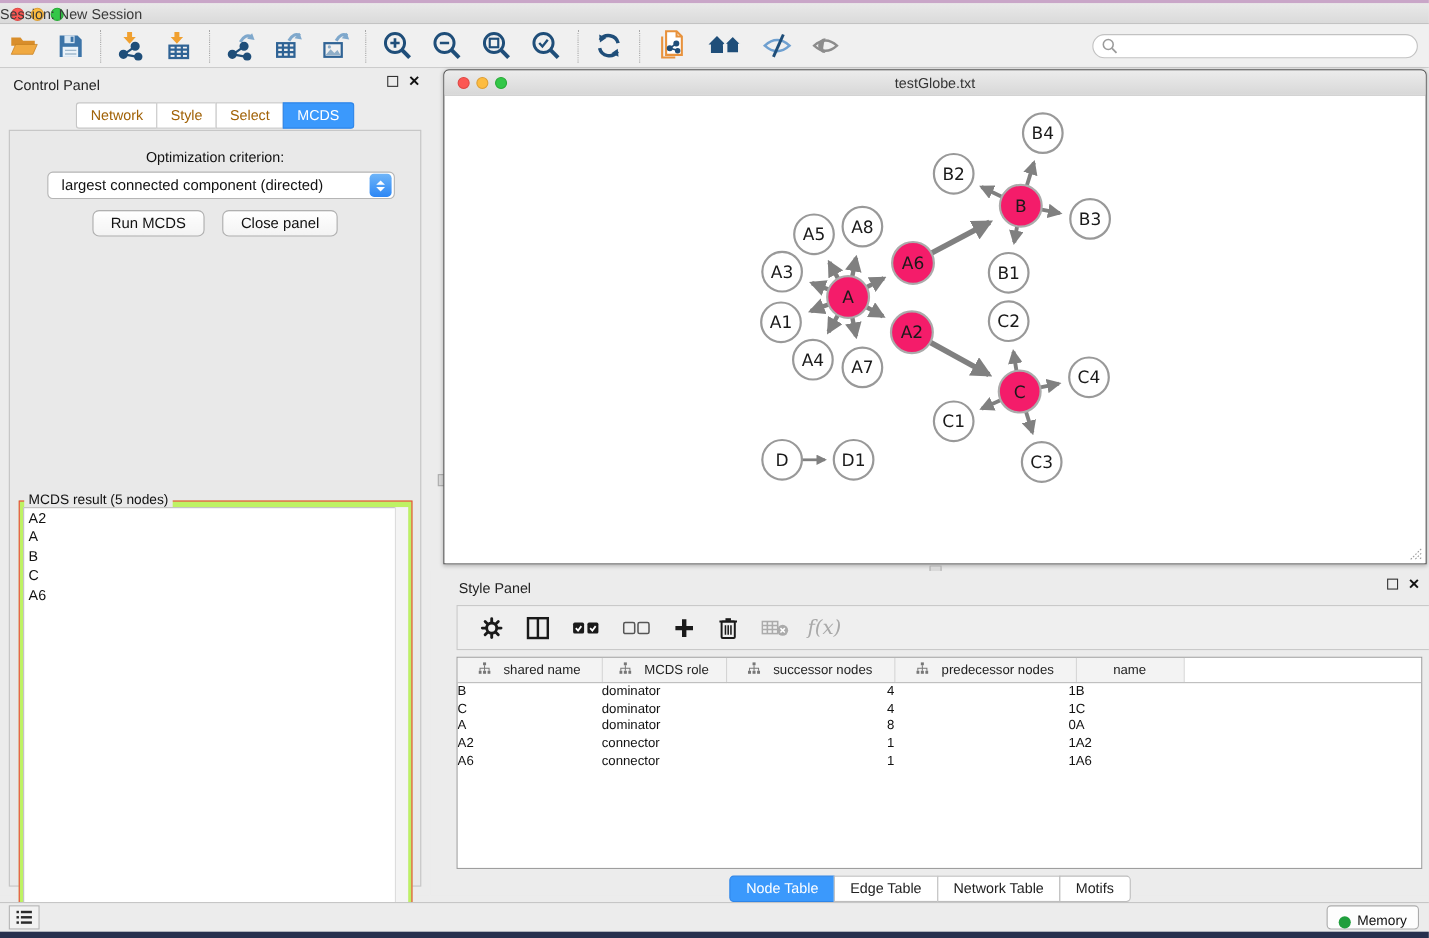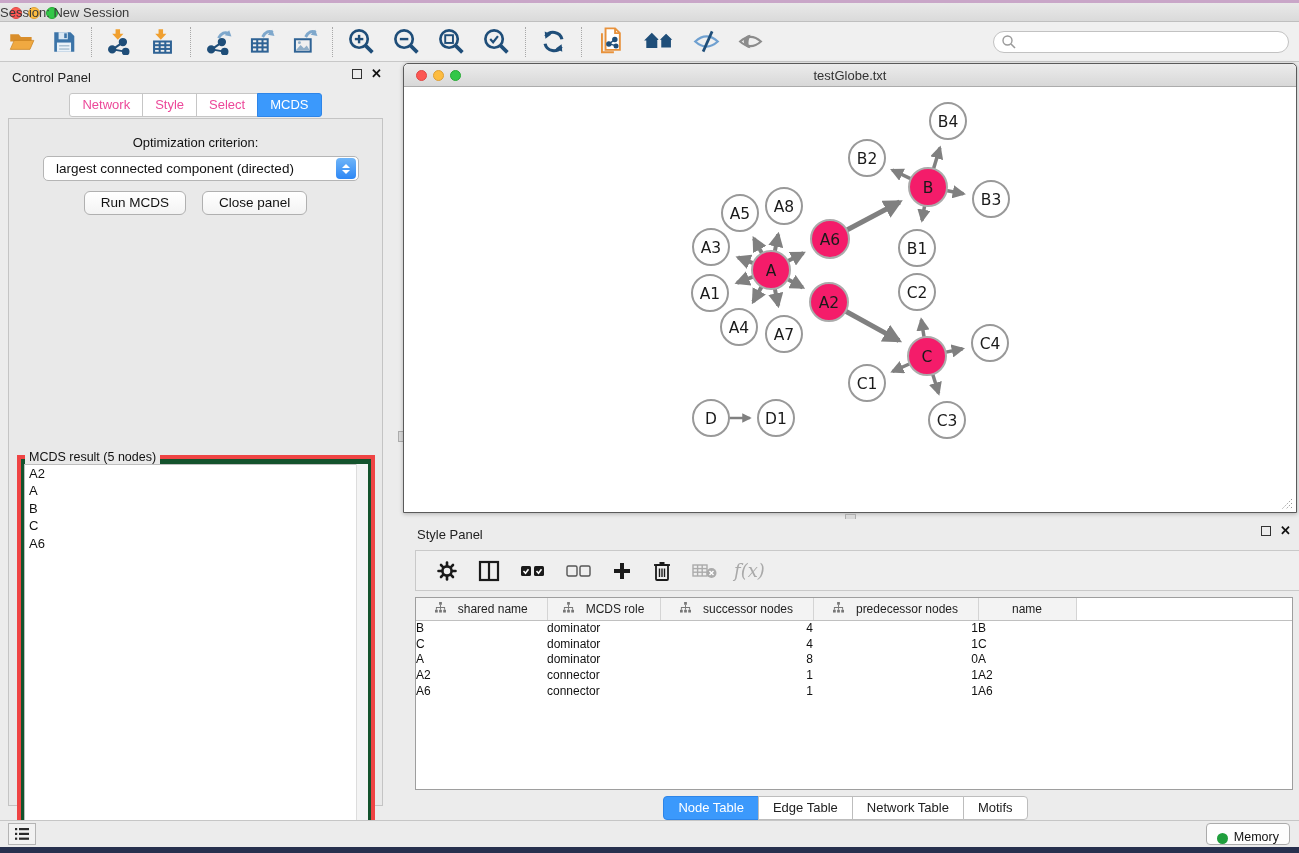--- a/index.html
+++ b/index.html
@@ -32,42 +32,42 @@
   .main { position:absolute; left:0; top:62px; width:1299px; height:758px; background:#ECECEC; }
 
   
   .control-panel { position:absolute; left:0; top:0; width:390px; height:752px; background:#ECECEC; }
   .cp-header { position:relative; height:30px; }
   .cp-header .hdr-title { position:absolute; left:12px; top:8px; font-size:13px; color:#222; }
   .panel-hdr-icons { position:absolute; right:8px; top:7px; display:flex; gap:9px; align-items:center; }
   .float-icon { width:10px; height:10px; border:1.6px solid #333; display:inline-block; }
   .close-x { font-size:13px; font-weight:bold; color:#111; line-height:10px; }
   .cp-tabs { position:absolute; left:0; top:31px; width:100%; display:flex; justify-content:center; z-index:2; }
-  .cp-tab { font-size:13px; color:#ec4899; background:#FFFFFF; border:1px solid #C6C6C6;
+  .cp-tab { font-size:13px; color:#a16207; background:#FFFFFF; border:1px solid #C6C6C6;
     padding:3px 12px 4px 12px; margin-right:-1px; }
   .cp-tab:first-child { border-radius:3px 0 0 3px; }
   .cp-tab:last-child  { border-radius:0 3px 3px 0; }
   .cp-tab.active { background:#3B99FC; border-color:#2E85E8; color:#FFFFFF; }
   .cp-content { position:absolute; left:8px; top:56px; width:375px; height:688px;
     background:#E9E9E9; border:1px solid #C4C4C4; }
   .opt-label { margin-top:16px; text-align:center; font-size:13px; color:#111; }
   .dropdown { position:absolute; left:34px; top:37px; width:316px; height:25px; background:#FFFFFF;
     border:1px solid #B5B5B5; border-radius:5px; display:flex; align-items:center;justify-content:space-between; }
   .dropdown .dd-text { flex:1; font-size:13.5px; color:#111; padding-left:12px; white-space:nowrap; }
   .dd-stepper { width:20px; height:21px; margin-right:2px; border-radius:4px;
     background:linear-gradient(#6FB5F8,#2D87F5); display:flex; flex-direction:column;
     align-items:center; justify-content:center; gap:2px; }
   .chev { width:0; height:0; border-left:4px solid transparent; border-right:4px solid transparent; }
   .chev.up   { border-bottom:4px solid #FFFFFF; }
   .chev.down { border-top:4px solid #FFFFFF; }
   .cp-buttons { position:absolute; left:0; top:72px; width:100%; display:flex; justify-content:center; gap:16px; }
   .btn { background:linear-gradient(#FFFFFF,#F3F3F3); border:1px solid #B0B0B0; border-radius:6px;
     font-size:13.5px; color:#111; padding:3px 16px 4px 16px; }
   .groupbox { position:absolute; left:8px; top:336px; width:358px; height:383px;
-    border:4px solid #ef4444; background:#14532d; }
+    border:1px solid #ef4444; background:#bef264; }
   .groupbox .gb-title { position:absolute; top:-9px; left:4px; background:#E9E9E9;
     padding:0 4px; font-size:12.5px; color:#111; }
   .gb-list { position:absolute; left:3px; top:5px; right:3px; bottom:3px; background:#FFFFFF;
     border:1px solid #BEBEBE; overflow:hidden; }
   .gb-scroll { position:absolute; right:0; top:0; bottom:0; width:12px; background:#F4F4F4;
     border-left:1px solid #DDDDDD; }
   .result-item { font-size:13px; color:#111; padding:1px 0 1px 4px; line-height:15.4px; }
 
   
   .grip-v { position:absolute; left:398px; top:369px; width:8px; height:11px;

